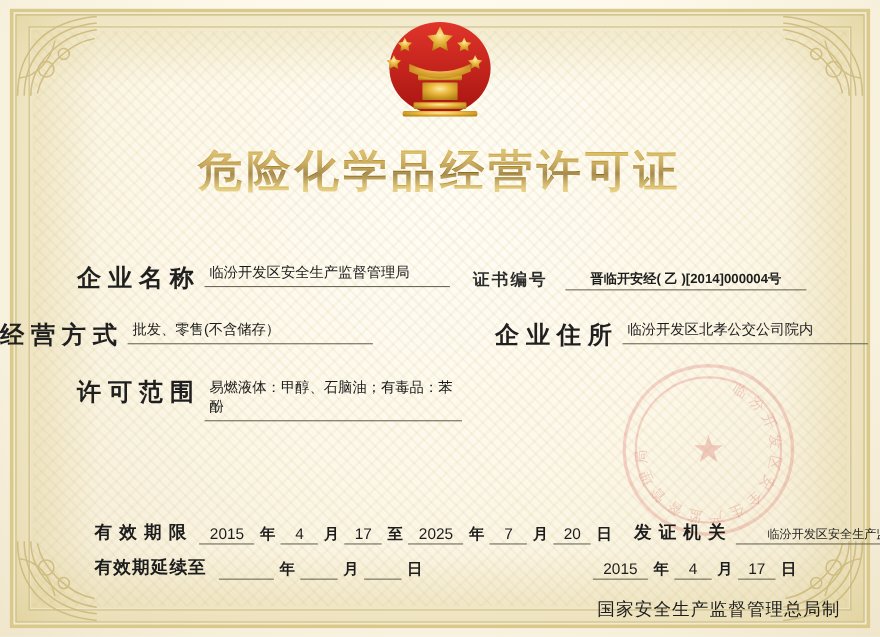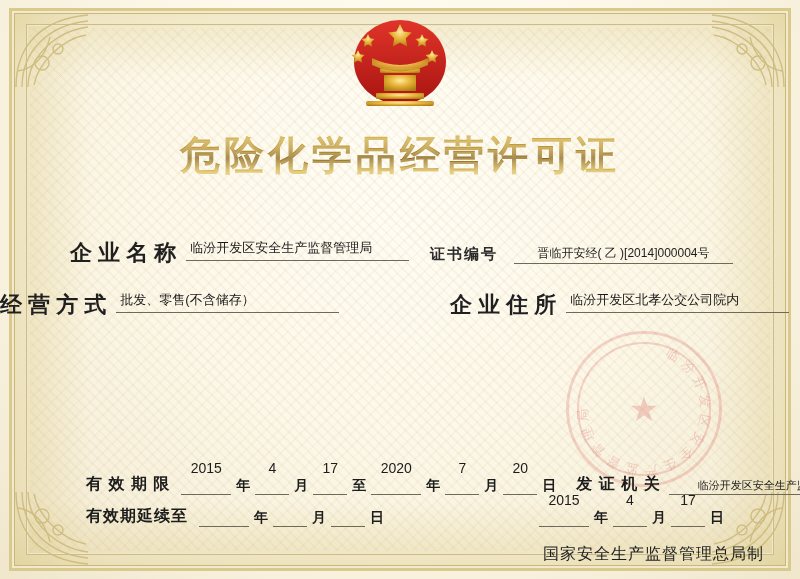--- a/index.html
+++ b/index.html
@@ -59,21 +59,21 @@
     -webkit-background-clip:text;background-clip:text;color:transparent;
     text-shadow:0 1px 0 rgba(255,255,255,.25);
   }
   .cert-no{
     position:absolute;top:205px;left:430px;width:340px;
     font-size:15px;color:#2b2b2b;font-weight:bold;
     display:flex;align-items:flex-end;gap:6px;margin-top:40px;
   }
   .cert-no .lbl{letter-spacing:2px;white-space:nowrap;}
   .cert-no .val{
-    font-size:12px;font-weight:normal;color:#1d1d1d;
+    font-size:12px;font-weight:bold;color:#1d1d1d;
     border-bottom:1px solid #6f6a58;flex:1;padding:0 2px 1px 2px;text-align:center;
     letter-spacing:0;
   }
 
   .fields{position:absolute;top:236px;left:0;width:100%;}
   .row{display:flex;height:52px;}
   .cell{display:flex;align-items:flex-start;}
   .cell.left{width:420px;padding-left:70px;box-sizing:border-box;}
   .cell.right{width:380px;padding-left:0;box-sizing:border-box;}
   .lab{
@@ -86,21 +86,21 @@
   }
   .val.wide{max-width:300px;}
 
   
   .bottom{position:absolute;left:16px;bottom:52px;width:100%;}
   .brow{display:flex;align-items:flex-end;height:32px;padding-left:70px;box-sizing:border-box;font-size:16px;color:#1c1c1c;font-weight:bold;}
   .brow .lab2{letter-spacing:1px;white-space:nowrap;}
   .date{display:flex;align-items:flex-end;margin-left:8px;font-weight:normal;font-size:14px;}
   .dnum{
     display:inline-block;border-bottom:1px solid #6f6a58;min-width:42px;
-    text-align:center;padding:0 4px 18px;margin:0 3px;
+    text-align:center;padding:0 4px 1px;margin:0 3px;
   }
   .dnum.sm{min-width:26px;}
   .dunit{font-size:14px;font-weight:bold;margin:0 2px;}
   .issuer{
     margin-left:18px;display:flex;align-items:flex-end;
   }
   .issuer .ival{
     font-size:11px;font-weight:normal;border-bottom:1px solid #6f6a58;
     padding:0 6px 1px;margin-left:8px;min-width:200px;text-align:center;
   }
@@ -224,20 +224,27 @@
       <div class="cell right">
         <span class="lab">经 营 方 式</span>
         <span class="val">批发、零售(不含储存）</span>
       </div>
       <div class="cell left">
         <span class="lab">企 业 住 所</span>
         <span class="val">临汾开发区北孝公交公司院内</span>
       </div>
     </div>
 
+    <div class="row">
+      <div class="cell left">
+        <span class="lab">许 可 范 围</span>
+        <span class="val wide">易燃液体：甲醇、石脑油；有毒品：苯酚</span>
+      </div>
+      <div class="cell right"></div>
+    </div>
 
   </div>
 
   <div class="seal">
     <svg class="txt" viewBox="0 0 150 150">
       <circle cx="75" cy="75" r="66" fill="none" stroke="rgba(200,40,40,.40)" stroke-width="2"></circle>
       <path id="sealpath" d="M75,18 a57,57 0 1,1 -0.1,0" fill="none"></path>
       <text font-size="13" fill="rgba(200,40,40,.45)" letter-spacing="5">
         <textPath href="#sealpath" startOffset="6%">临汾开发区安全生产监督管理局</textPath>
       </text>
@@ -249,21 +256,21 @@
 
     <div class="brow">
       <span class="lab2">有 效 期 限</span>
       <span class="date">
         <span class="dnum">2015</span>
         <span class="dunit">年</span>
         <span class="dnum sm">4</span>
         <span class="dunit">月</span>
         <span class="dnum sm">17</span>
         <span class="dunit">至</span>
-        <span class="dnum">2020</span>
+        <span class="dnum">2025</span>
         <span class="dunit">年</span>
         <span class="dnum sm">7</span>
         <span class="dunit">月</span>
         <span class="dnum sm">20</span>
         <span class="dunit">日</span>
       </span>
       <span class="issuer">
         <span class="lab2">发 证 机 关</span>
         <span class="ival">临汾开发区安全生产监督管理局</span>
       </span>

